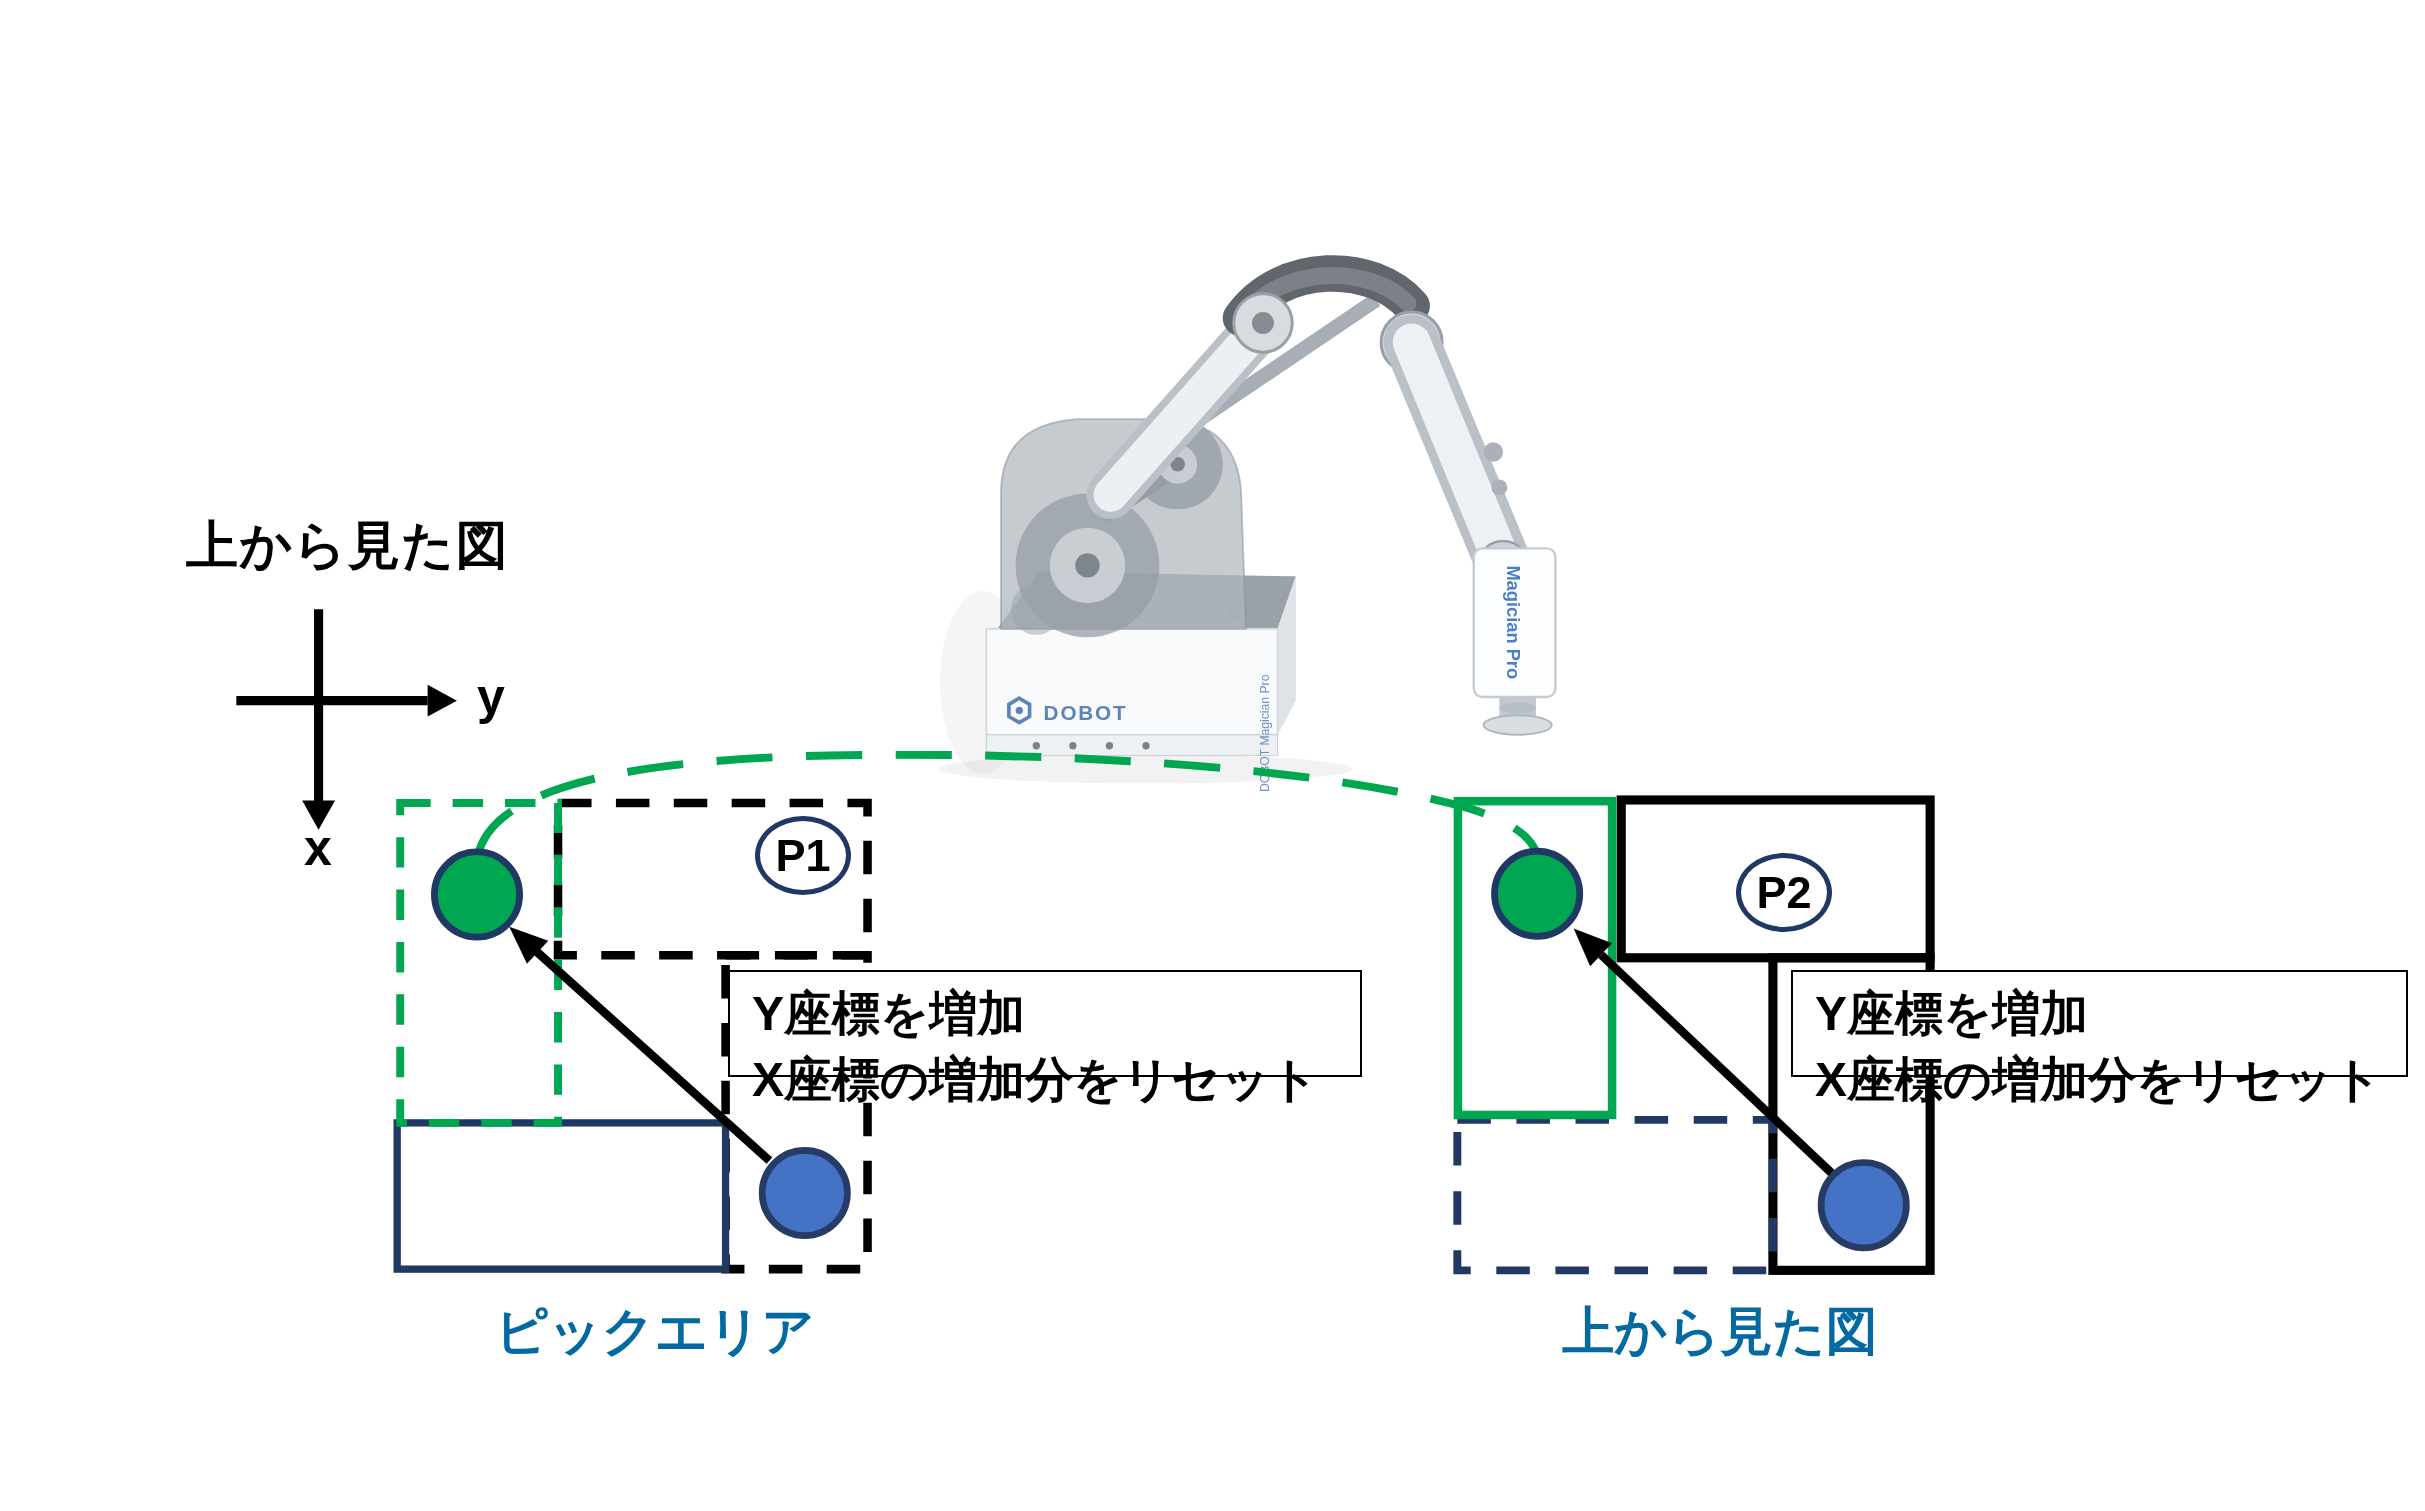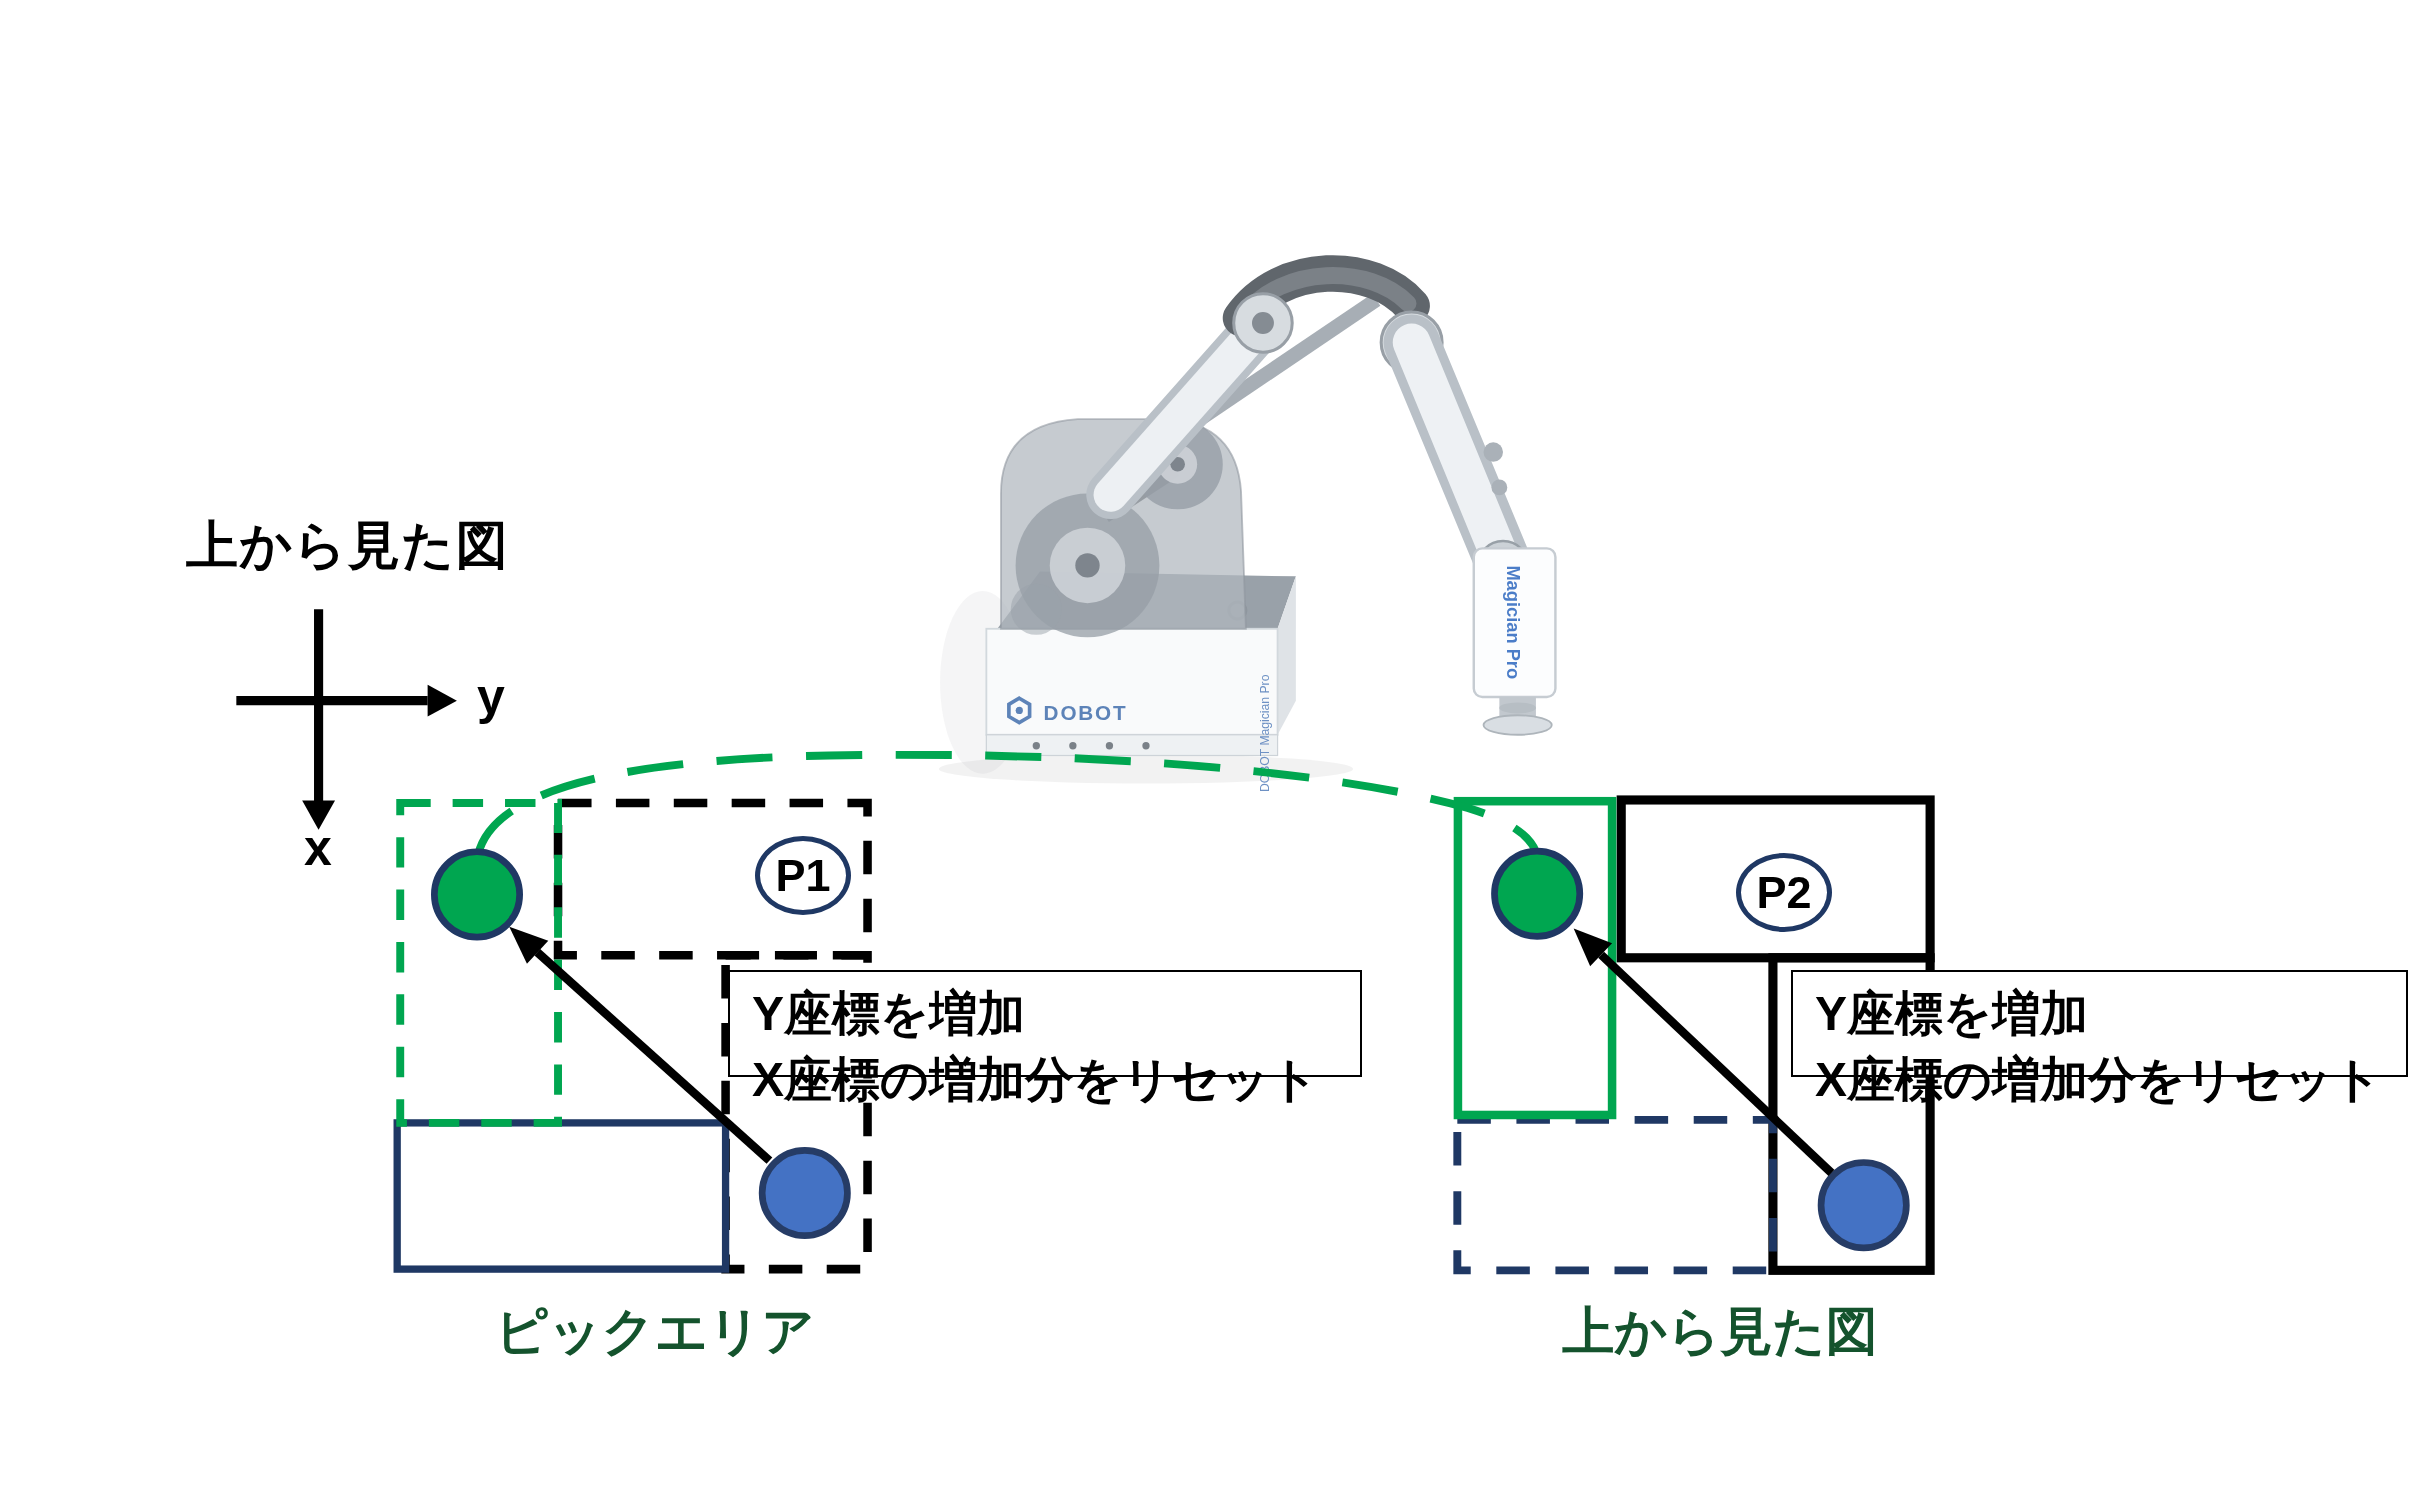--- a/index.html
+++ b/index.html
@@ -8,21 +8,21 @@
   #stage{position:absolute;left:0;top:0;width:2426px;height:1511px;background:#fff;}
   #diagram-svg{position:absolute;left:0;top:0;}
   .abs{position:absolute;}
   .title{left:186px;top:511px;font-size:52px;font-weight:700;color:#000;letter-spacing:1.2px;}
   .axis-label{font-size:50px;font-weight:700;color:#000;transform:translate(-50%,-50%);}
   .p-badge{width:96px;height:79px;box-sizing:border-box;border:5.5px solid var(--navy,#1F3864);
            border-radius:50%;background:#fff;display:flex;align-items:center;justify-content:center;
            font-size:45px;font-weight:600;color:#000;}
   .note-box{box-sizing:border-box;width:634px;height:107px;background:#fff;border:2.4px solid #000;
             padding:8.5px 0 0 22px;font-size:48px;line-height:66px;font-weight:600;color:#000;white-space:nowrap;}
-  .area-label{width:488px;text-align:center;font-size:52px;font-weight:600;color:#14532d;}
+  .area-label{width:488px;text-align:center;font-size:52px;font-weight:600;color:#0369a1;}
 </style>
 </head>
 <body>
 
 <div id="stage">
 
   <svg id="diagram-svg" width="2426" height="1511" viewBox="0 0 3980 2480">
 
     <g>
       <ellipse cx="1880" cy="1262" rx="340" ry="24" fill="#000" opacity="0.05"></ellipse>
@@ -121,21 +121,21 @@
       <line x1="3005" y1="1925" x2="2627" y2="1567" stroke="#000" stroke-width="14"></line>
       <polygon points="2582,1524 2645,1548 2609,1586" fill="#000"></polygon>
     </g>
   </svg>
 
   <div class="abs title">上から見た図</div>
 
   <div class="abs axis-label" style="left:491px;top:697px;">y</div>
   <div class="abs axis-label" style="left:318px;top:848px;">x</div>
 
-  <div class="abs p-badge" style="left:755px;top:836px;">
+  <div class="abs p-badge" style="left:755px;top:816px;">
     <span>P1</span>
   </div>
   <div class="abs p-badge" style="left:1736px;top:853px;">
     <span>P2</span>
   </div>
 
   <div class="abs note-box" style="left:728px;top:970px;">
     <div>Y座標を増加</div>
     <div>X座標の増加分をリセット</div>
   </div>

